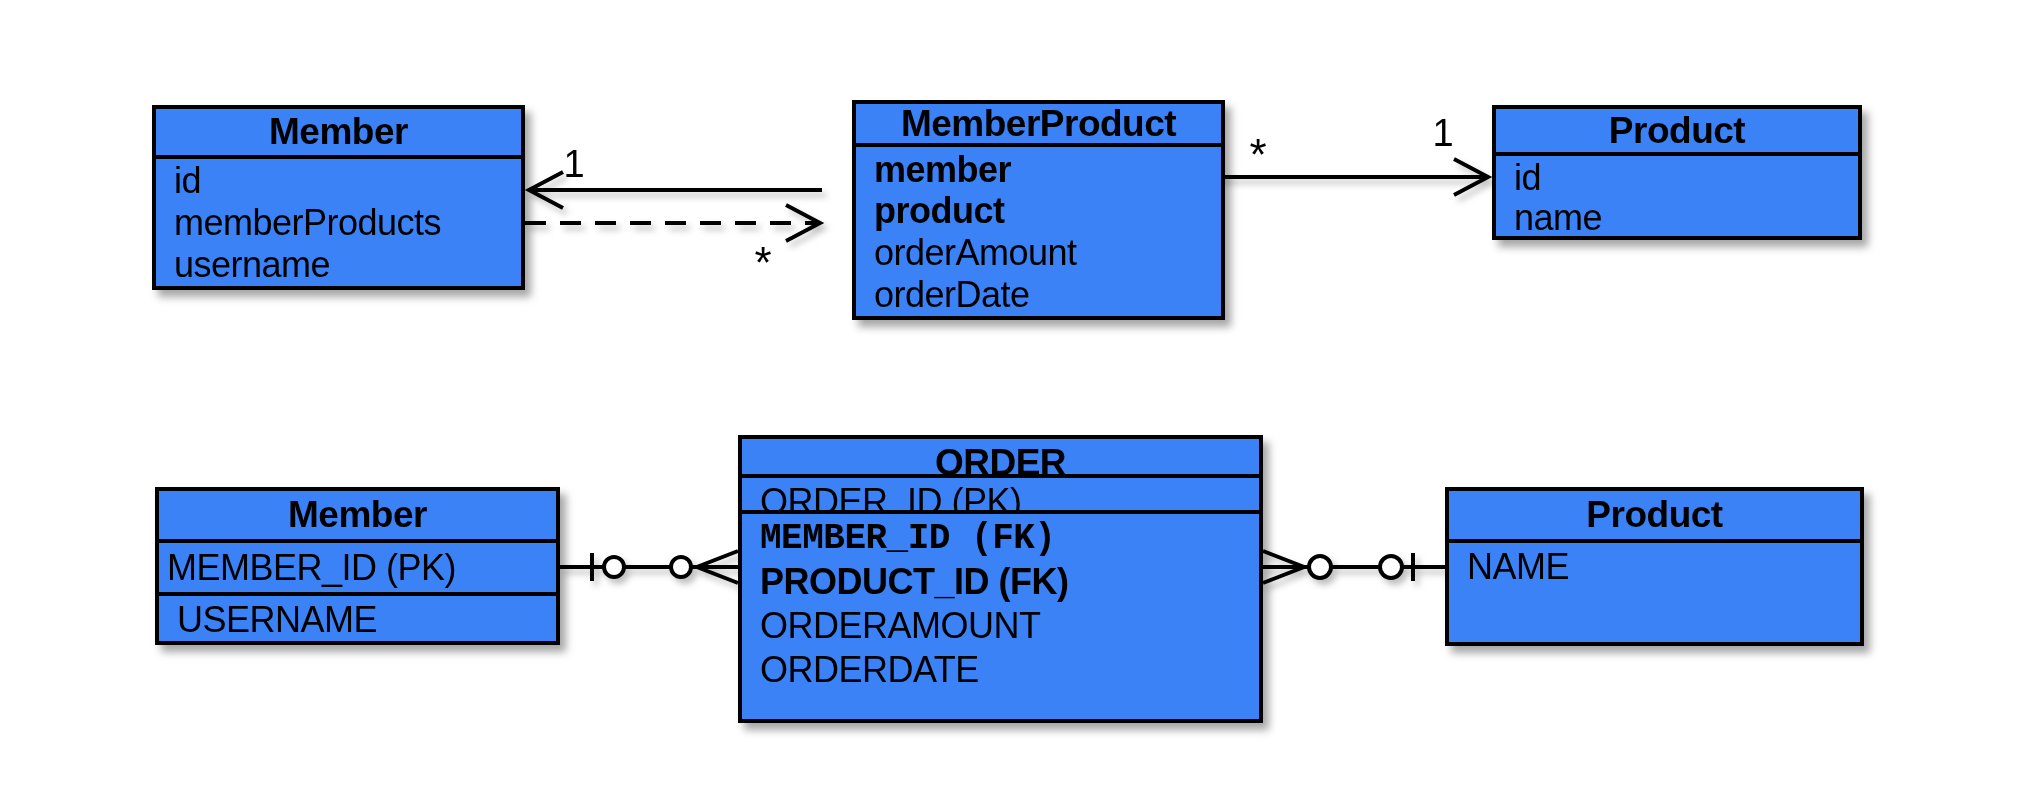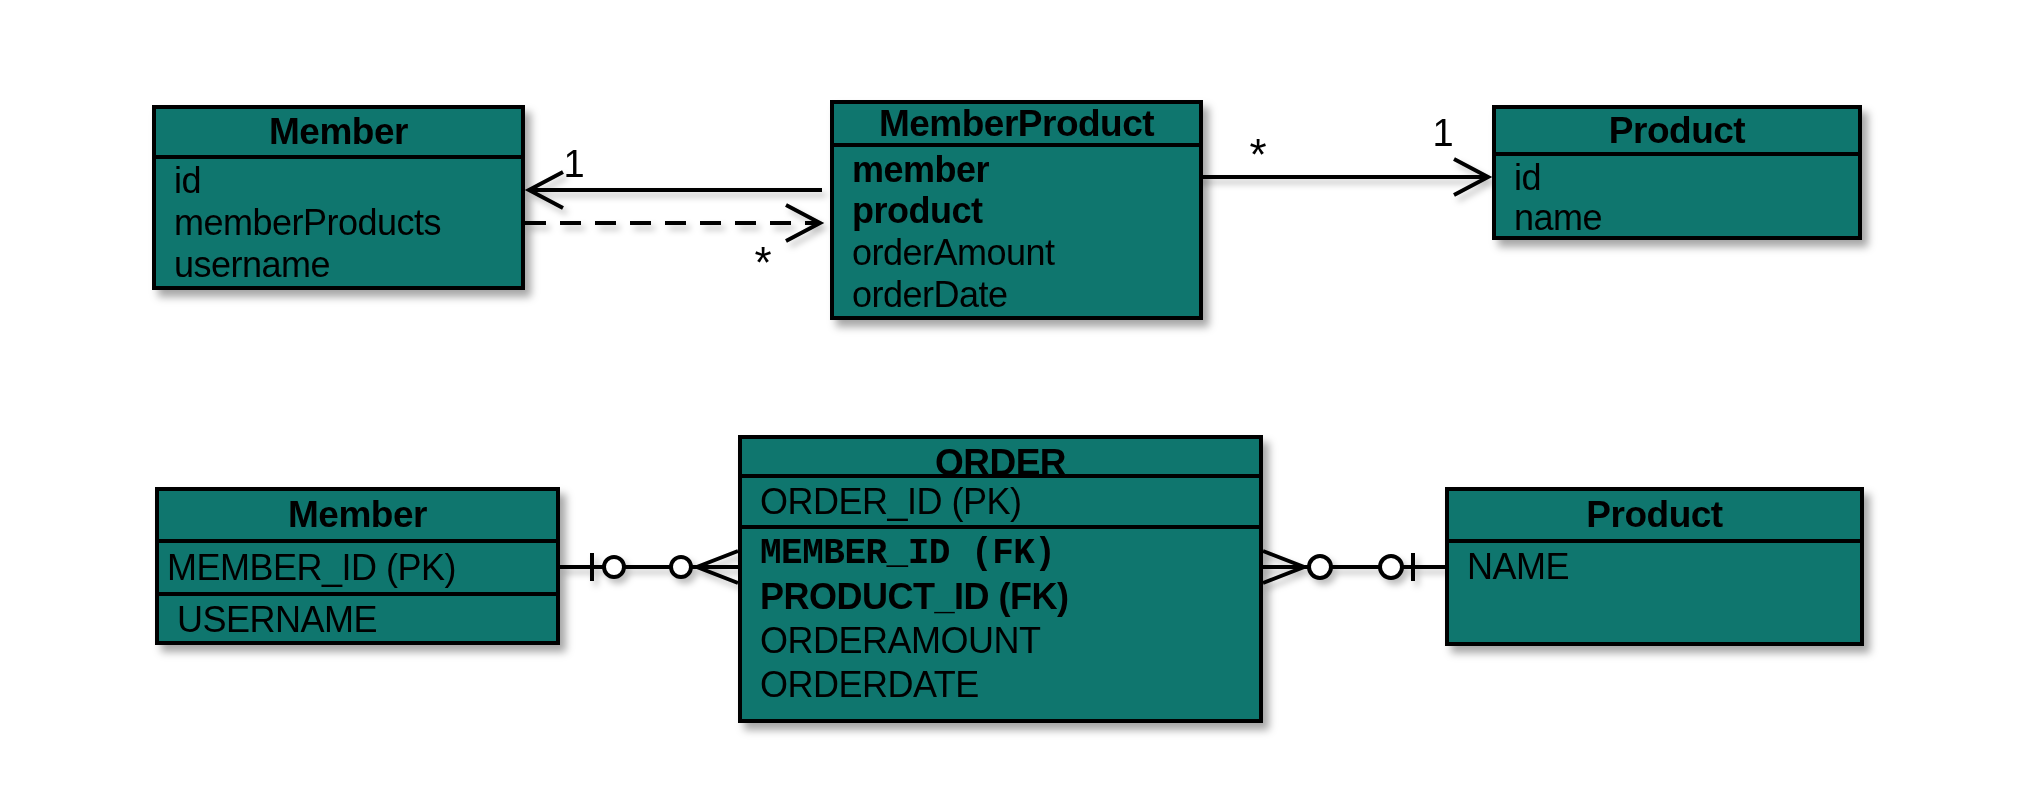--- a/index.html
+++ b/index.html
@@ -4,21 +4,21 @@
 <style>
   html,body { margin:0; padding:0; background:#ffffff; }
   .canvas {
     position:relative; width:2026px; height:794px; background:#ffffff;
     font-family:"Liberation Sans", sans-serif; color:#000;
     overflow:hidden;
   }
   .overlay { position:absolute; left:0; top:0; width:2026px; height:794px;
     filter:drop-shadow(4px 5px 3px rgba(0,0,0,0.25)); }
   .ebox {
-    position:absolute; background:#0f766e; border:4px solid #000;
+    position:absolute; background:#3b82f6; border:4px solid #000;
     box-sizing:border-box; display:flex; flex-direction:column;
     box-shadow:6px 7px 8px rgba(0,0,0,0.35);
   }
   .ebox * { box-sizing:border-box; }
   .etitle {
     font-weight:bold; text-align:center; border-bottom:4px solid #000;
     font-size:37px; letter-spacing:-0.5px; overflow:hidden;
   }
   .erow {
     padding-left:18px; font-size:36px; letter-spacing:-0.5px;
@@ -58,21 +58,21 @@
     <line x1="1413" y1="553" x2="1413" y2="581"></line>
   </svg>
 
   <div class="ebox" style="left:152px; top:105px; width:373px; height:185px;">
     <div class="etitle" style="height:50px; line-height:45px;">Member</div>
     <div class="erow" style="height:42px; line-height:44px;">id</div>
     <div class="erow" style="height:42px; line-height:44px;padding-left:18px;">memberProducts</div>
     <div class="erow" style="height:42px; line-height:44px;">username</div>
   </div>
 
-  <div class="ebox" style="left:830px; top:100px; width:373px; height:220px;">
+  <div class="ebox" style="left:852px; top:100px; width:373px; height:220px;">
     <div class="etitle" style="height:43px; line-height:39px;">MemberProduct</div>
     <div class="erow b" style="height:42px; line-height:46px;">member</div>
     <div class="erow b" style="height:42px; line-height:44px;">product</div>
     <div class="erow" style="height:42px; line-height:44px;">orderAmount</div>
     <div class="erow" style="height:42px; line-height:44px;">orderDate</div>
   </div>
 
   <div class="ebox" style="left:1492px; top:105px; width:370px; height:135px;">
     <div class="etitle" style="height:47px; line-height:43px;">Product</div>
     <div class="erow" style="height:40px; line-height:43px;">id</div>
@@ -85,21 +85,21 @@
   <div class="mlabel" style="left:1425px; top:112px; width:36px;">1</div>
 
   <div class="ebox" style="left:155px; top:487px; width:405px; height:158px;">
     <div class="etitle" style="height:52px; line-height:47px;">Member</div>
     <div class="erow divider" style="height:53px; line-height:50px;padding-left:8px;">MEMBER_ID (PK)</div>
     <div class="erow" style="height:45px; line-height:47px;">USERNAME</div>
   </div>
 
   <div class="ebox" style="left:738px; top:435px; width:525px; height:288px;">
     <div class="etitle" style="height:39px; line-height:48px;">ORDER</div>
-    <div class="erow divider" style="height:51px; line-height:48px;">ORDER_ID (PK)</div>
+    <div class="erow divider" style="height:36px; line-height:48px;">ORDER_ID (PK)</div>
     <div class="erow b" style="height:45px; line-height:50px;font-family:Liberation Mono, monospace;">MEMBER_ID (FK)</div>
     <div class="erow b" style="height:44px; line-height:46px;">PRODUCT_ID (FK)</div>
     <div class="erow" style="height:44px; line-height:46px;">ORDERAMOUNT</div>
     <div class="erow" style="height:44px; line-height:46px;">ORDERDATE</div>
   </div>
 
   <div class="ebox" style="left:1445px; top:487px; width:419px; height:159px;">
     <div class="etitle" style="height:52px; line-height:47px;">Product</div>
     <div class="erow" style="height:45px; line-height:47px;">NAME</div>
   </div>

